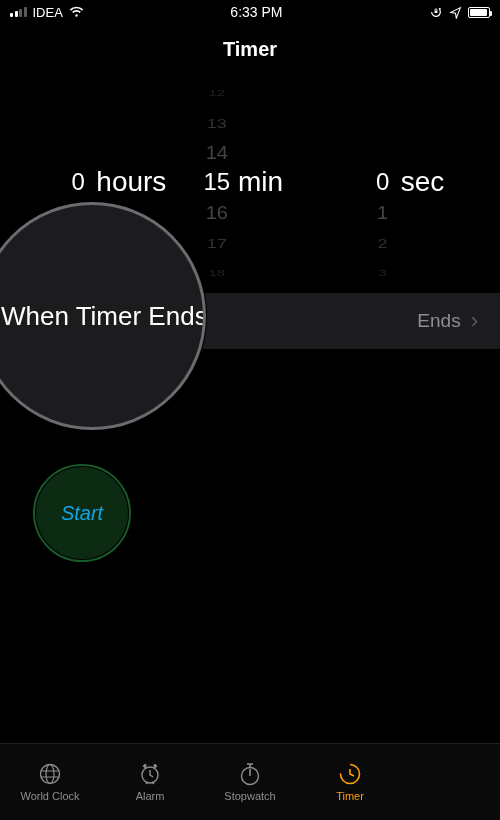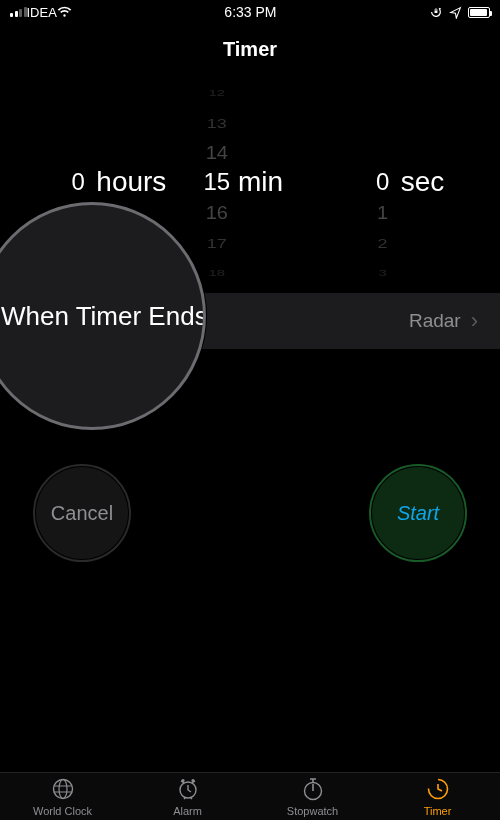--- a/index.html
+++ b/index.html
@@ -12,21 +12,21 @@
       overflow: hidden;
     }
 
     
     .status-bar {
       height: 24px;
       display: flex; align-items: center; justify-content: space-between;
       padding: 0 10px;
       font-size: 13px; font-weight: 500;
     }
-    .status-left { display: flex; align-items: center; }
+    .status-left { display: flex; align-items: center; gap: 6px; }
     .status-right { display: flex; align-items: center; gap: 6px; }
     .signal-bars { display: inline-flex; align-items: flex-end; gap: 1.5px; }
     .signal-bars span { width: 3px; background: #fff; border-radius: 1px; }
     .signal-bars span:nth-child(1){height:4px;}
     .signal-bars span:nth-child(2){height:6px;}
     .signal-bars span:nth-child(3){height:8px; background:#5a5a5a;}
     .signal-bars span:nth-child(4){height:10px; background:#5a5a5a;}
     .carrier { font-size: 13px; }
     .wifi-icon { width:15px; height:12px; }
     .time { font-weight:400; font-size:14px;}
@@ -118,24 +118,24 @@
       pointer-events:none;
     }
     .circ-btn.cancel { background:#151515; color:#8e8e93; }
     .circ-btn.cancel::before { border-color:#2a2a2a; opacity:1;}
     .circ-btn.start { background:#0d2a13; color:#0ea5e9;font-style:italic; }
     .circ-btn.start::before { border-color:#185a28; opacity:1;}
 
     
     .tab-bar {
       position:absolute; left:0; right:0; bottom:0;
-      height:48px;
+      height:77px;
       border-top:1px solid #222;
       background:#0a0a0a;
-      display:grid; grid-template-columns:repeat(4,1fr);
+      display:grid; grid-template-columns:repeat(5,1fr);
     }
     .tab {
       display:flex; flex-direction:column; align-items:center; justify-content:center;
       gap:4px;
       color:#8e8e93; font-size:11px;
     }
     .tab.active { color:#ff9f0a; }
     .tab-icon { width:26px; height:24px; display:flex; align-items:center; justify-content:center;}
 
     
@@ -232,29 +232,26 @@
         <span class="wheel-val far2">2</span>
         <span class="wheel-val far3">3</span>
       </div>
     </div>
   </div>
 </div>
 
 <div class="when-row">
   <span class="label">When Timer Ends</span>
   <span class="value">
-    <span>Radar</span>
+    <span>Ends</span>
     <span class="chevron">›</span>
   </span>
 </div>
 
 <div class="button-row">
-  <button class="circ-btn cancel">
-    <span>Cancel</span>
-  </button>
   <button class="circ-btn start">
     <span>Start</span>
   </button>
 </div>
 
 <div class="tab-bar">
   <div class="tab">
     <span class="tab-icon">
       <svg width="24" height="24" viewBox="0 0 24 24">
           <circle cx="12" cy="12" r="9.5" fill="none" stroke="currentColor" stroke-width="1.4"></circle>

